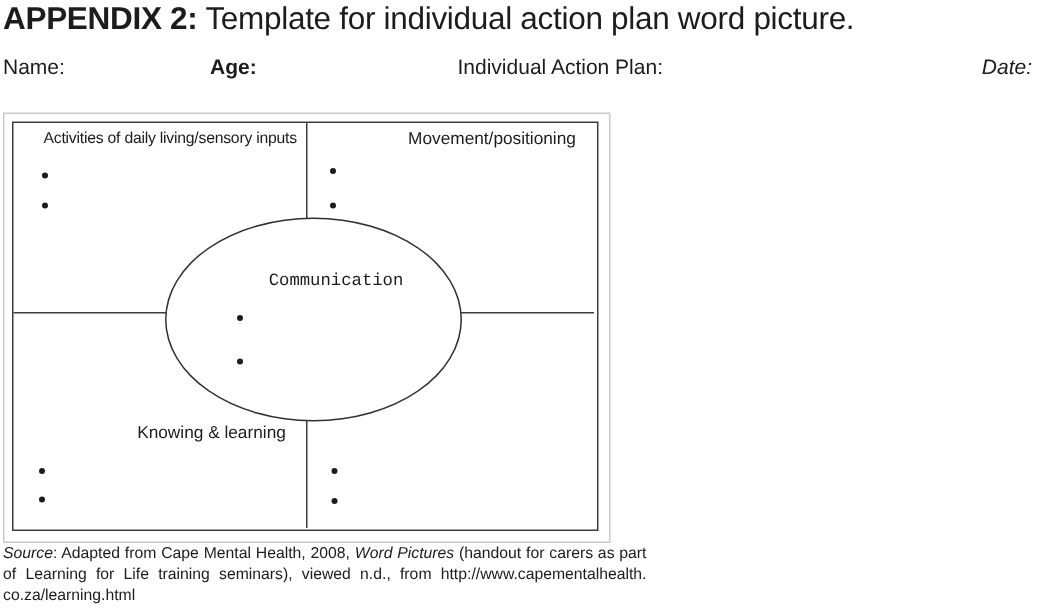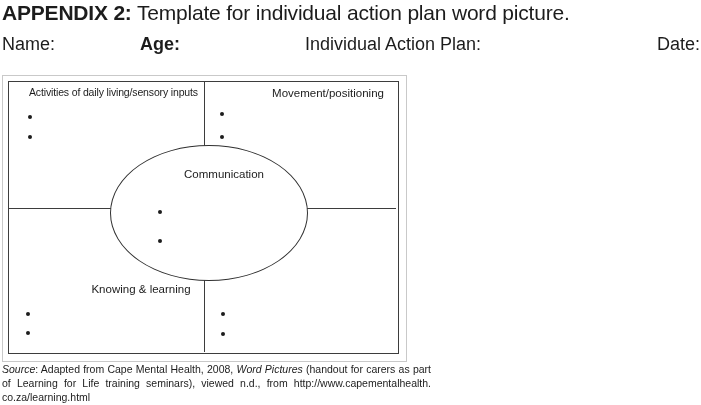--- a/index.html
+++ b/index.html
@@ -5,44 +5,44 @@
   html,body{margin:0;padding:0;background:#fff;}
   .page{
     position:relative;width:701px;height:405px;background:#ffffff;
     color:#1c1c1c;font-family:"Liberation Sans",sans-serif;overflow:hidden;
   }
   
   .title{position:absolute;left:2px;top:0px;font-size:21px;line-height:26px;
          letter-spacing:-0.2px;white-space:nowrap;}
   .title .bold{font-weight:700;}
   
-  .field{position:absolute;top:37px;font-size:18px;line-height:15px;}
+  .field{position:absolute;top:37px;font-size:14px;line-height:15px;}
   .f-name{left:2px;}
   .f-age{left:140px;font-weight:bold;}
   .f-plan{left:272px;margin-left:33px;}
-  .f-date{right:1px;}
+  .f-date{right:13px;font-style:italic;}
   
   .frame{position:absolute;left:2px;top:75px;width:403px;height:285px;
          border:1px solid #c9c9c9;background:#ffffff;}
   .box{position:absolute;left:8px;top:81px;width:389px;height:271px;
        border:1px solid #3d3d3d;background:#ffffff;}
   
   .line{position:absolute;background:#3d3d3d;}
   .v1{left:204px;top:82px;width:1px;height:80px;}
   .v2{left:204px;top:263px;width:1px;height:89px;}
   .h1{left:9px;top:208px;width:122px;height:1px;}
   .h2{left:288px;top:208px;width:108px;height:1px;}
   
   .ellipse{position:absolute;left:110px;top:145px;width:196px;height:134px;
            border:1px solid #303030;border-radius:50%;background:#ffffff;}
   
   .lab{position:absolute;font-size:11.5px;line-height:14px;color:#1c1c1c;margin-left:17px;}
   .lab-tl{left:12px;top:85px;font-size:10.5px;letter-spacing:-0.15px;white-space:nowrap;}
   .lab-tr{left:311px;top:86px;transform:translateX(-50%);white-space:nowrap;}
-  .lab-c{left:207px;top:167px;transform:translateX(-50%);white-space:nowrap;}
+  .lab-c{left:207px;top:181px;transform:translateX(-50%);white-space:nowrap;font-family:Liberation Mono, monospace;}
   .lab-bl{left:124px;top:282px;transform:translateX(-50%);white-space:nowrap;}
   .lab-br{left:290px;top:281px;transform:translateX(-50%);text-align:center;
           white-space:pre-line;}
   
   .dot{position:absolute;width:4px;height:4px;border-radius:50%;background:#1c1c1c;}
   
   .src{position:absolute;left:2px;top:362px;width:429px;font-size:10.5px;
        line-height:14px;color:#1c1c1c;}
   .srcline{width:100%;}
   .just{text-align:justify;text-align-last:justify;text-justify:inter-word;}

